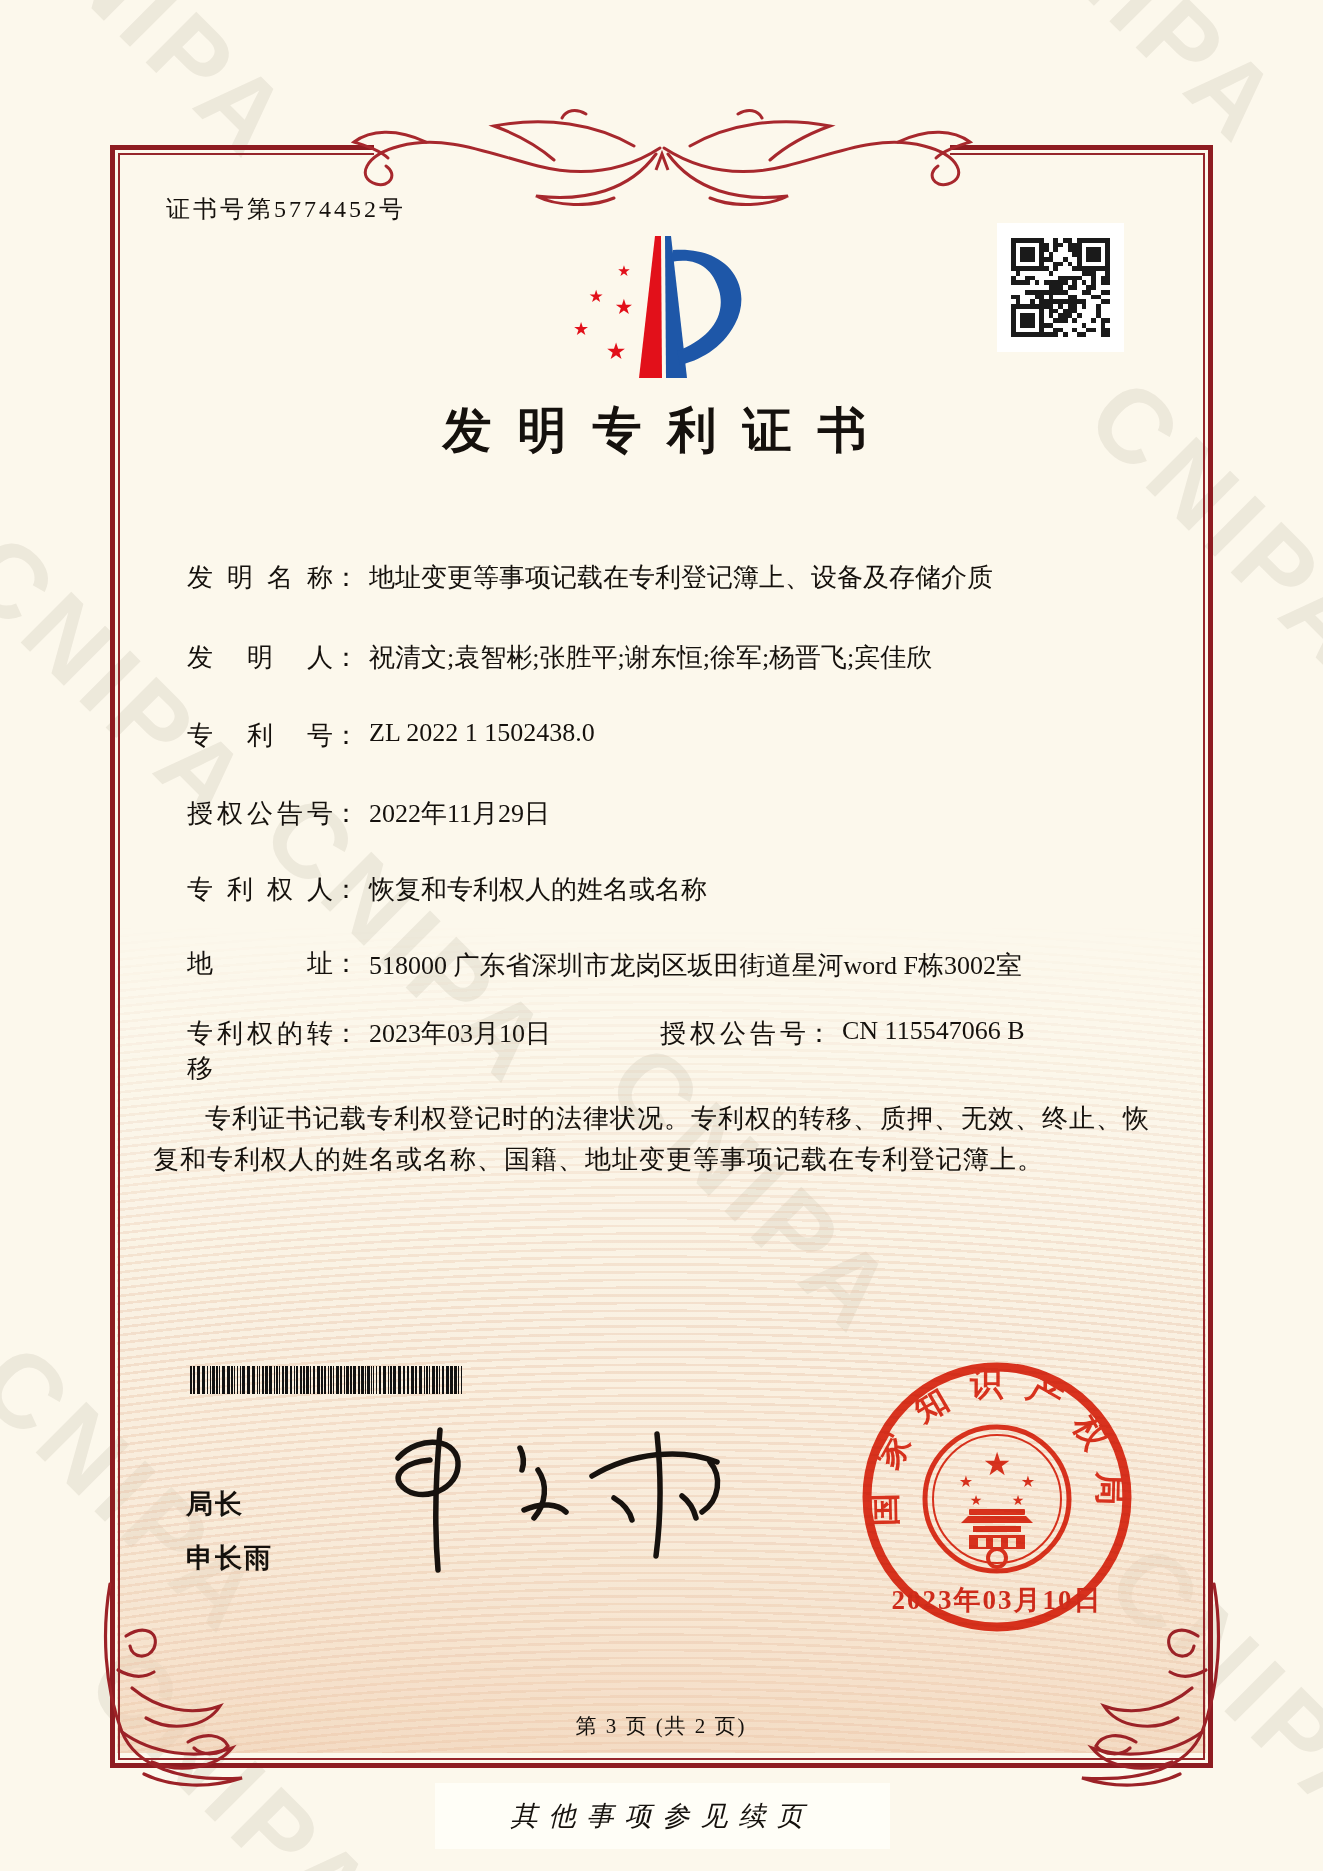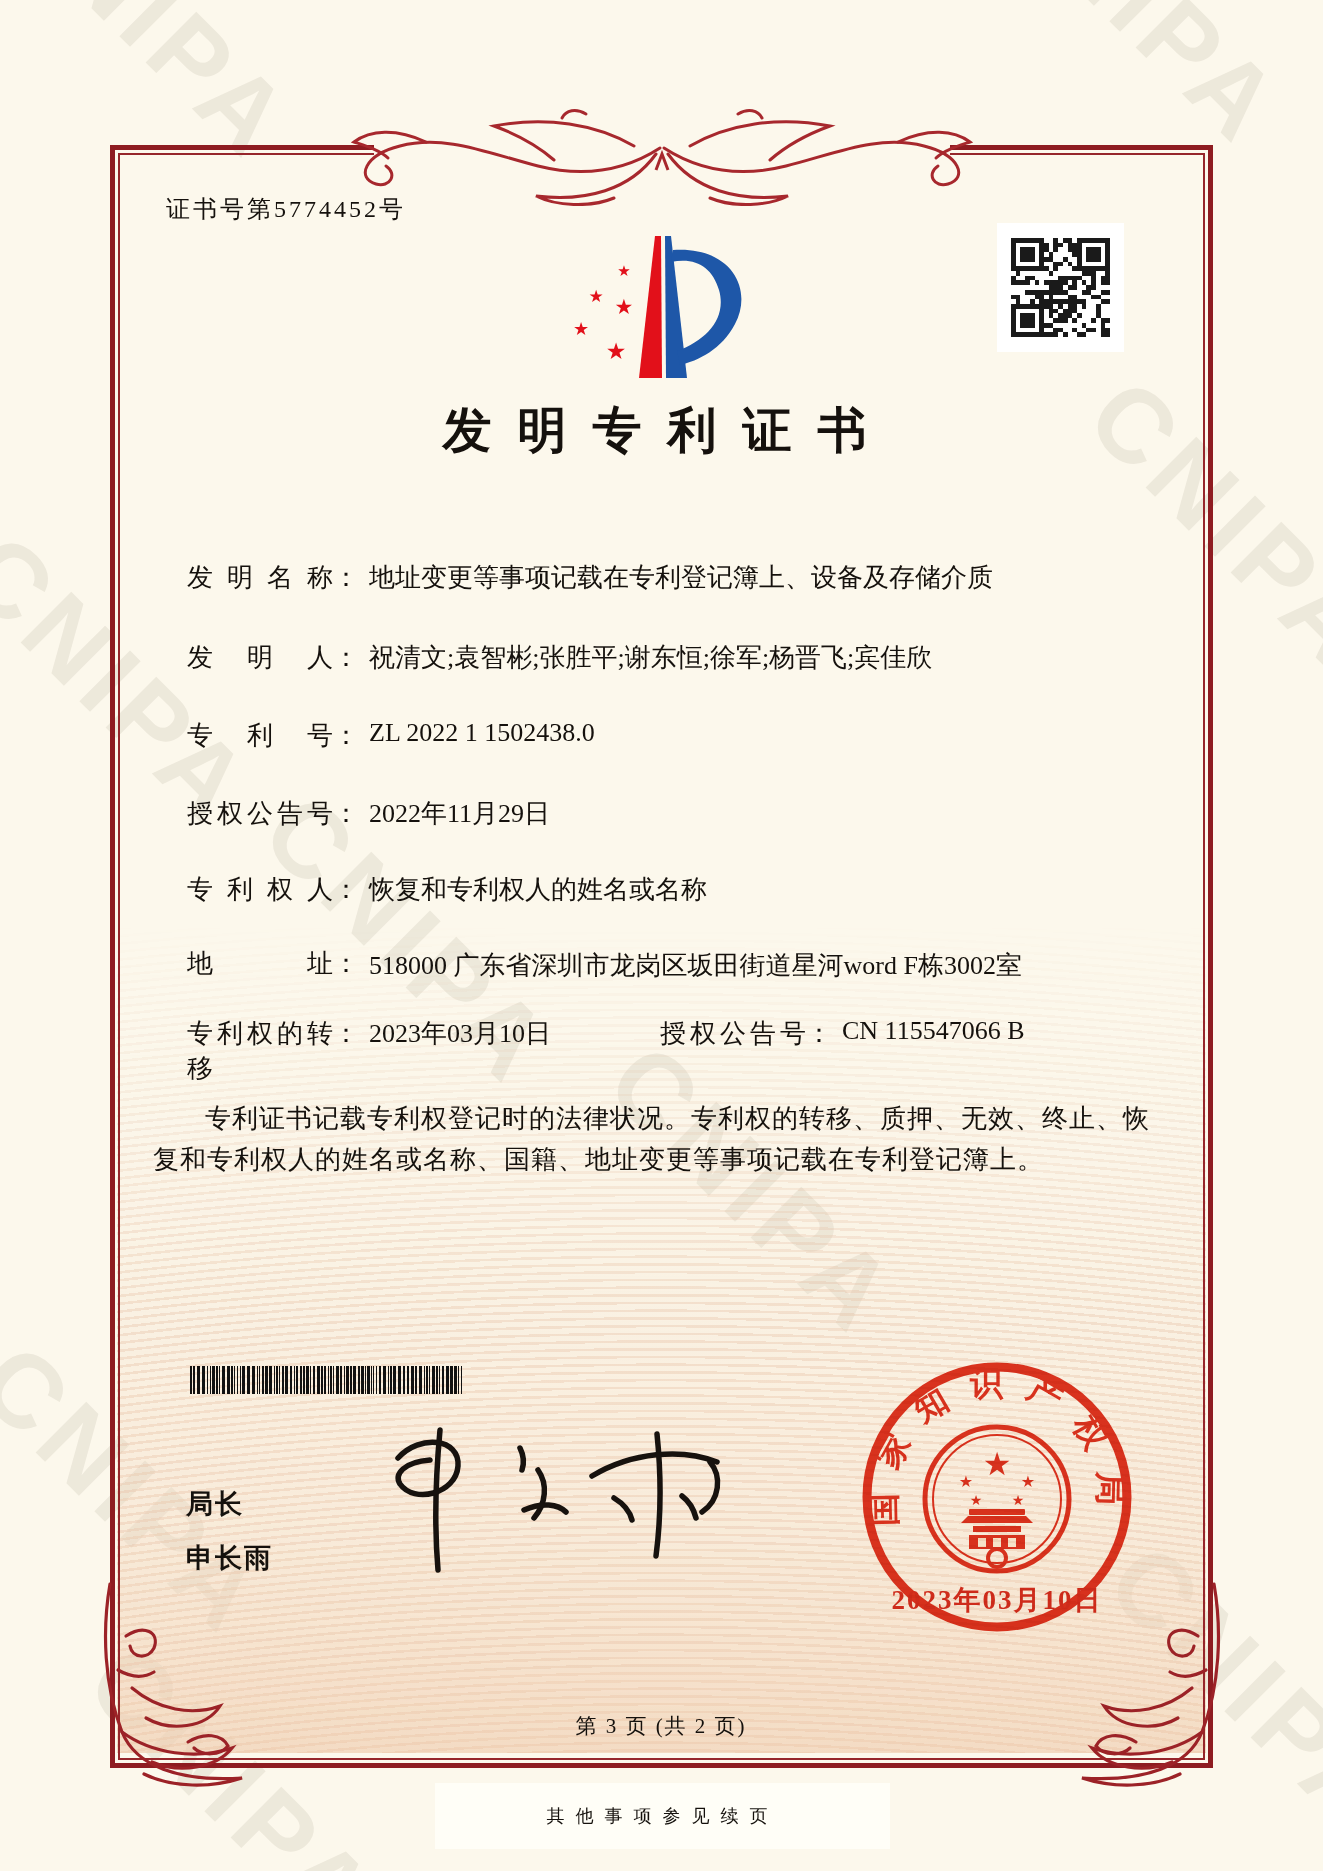--- a/index.html
+++ b/index.html
@@ -101,21 +101,21 @@
   .seal-arc-text{font-size:33px;font-weight:bold;letter-spacing:21px;fill:#dd2b16;}
   .seal-date{font-size:27px;font-weight:bold;letter-spacing:2px;fill:#d42414;}
   .page-footer{
     position:absolute;left:161px;top:1712px;width:1000px;z-index:4;
     text-align:center;font-size:21px;letter-spacing:2px;
   }
   .note-box{
     position:absolute;left:435px;top:1783px;width:455px;height:66px;z-index:4;
     background:#fffef7;display:flex;align-items:center;justify-content:center;
   }
-  .note-text{font-size:18px;letter-spacing:11px;}
+  .note-text{font-size:27px;letter-spacing:11px;font-style:italic;}
 </style>
 </head>
 <body>
 
 <div class="page">
 
   <span class="wm" style="left:-30px;top:-45px">CNIPA</span>
   <span class="wm" style="left:960px;top:-60px">CNIPA</span>
   <span class="wm" style="left:1055px;top:465px">CNIPA</span>
   <span class="wm" style="left:-70px;top:620px">CNIPA</span>

